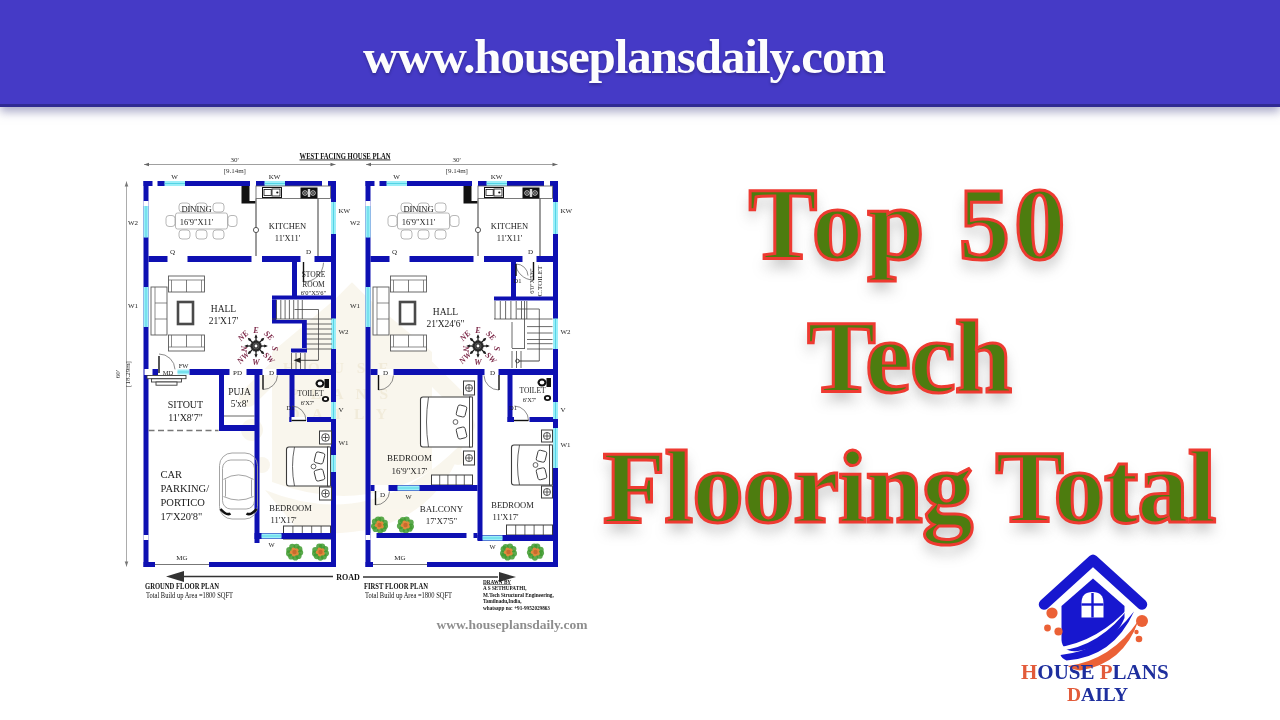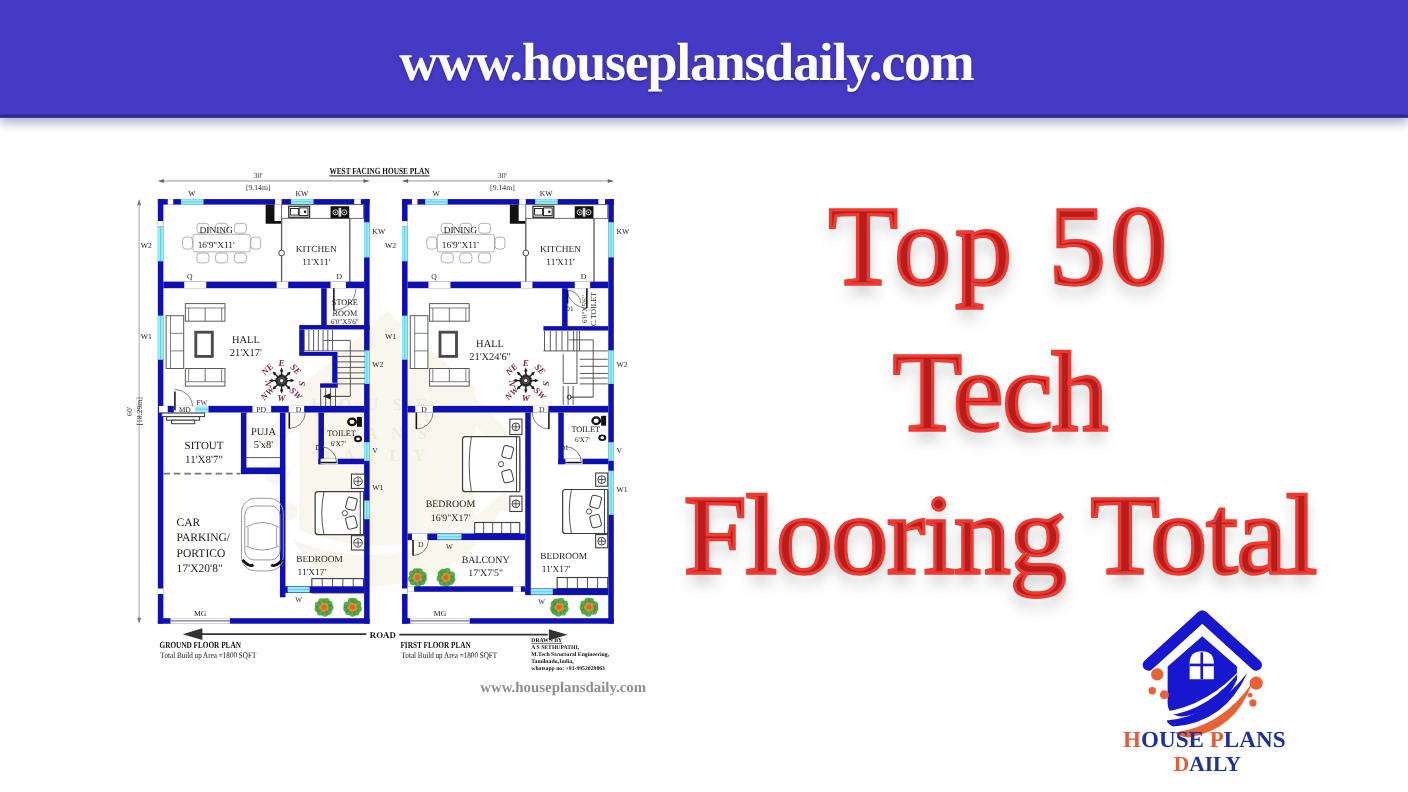--- a/index.html
+++ b/index.html
@@ -1,18 +1,18 @@
 <!DOCTYPE html>
 <html><head><meta charset="utf-8"><style>
 html,body{margin:0;padding:0;width:1280px;height:720px;overflow:hidden;background:#ffffff;}
 *{box-sizing:border-box;}
 body{font-family:"Liberation Serif",serif;position:relative;}
 .hdr{position:absolute;left:0;top:0;width:1280px;height:107px;background:#453ac6;border-bottom:3px solid #2f2a92;box-shadow:0 5px 9px rgba(90,90,150,.5);}
 .hdr .t{position:absolute;left:624px;top:56px;transform:translate(-50%,-50%);color:#fdfdfd;font-weight:bold;font-size:49px;letter-spacing:-1.1px;white-space:nowrap;text-shadow:0 2px 3px rgba(0,0,0,0.25);}
-.red{position:absolute;left:909px;transform:translateX(-50%);color:#b91c1c;font-weight:normal;white-space:nowrap;font-size:103px;letter-spacing:-1px;text-shadow:0 9px 13px rgba(110,110,110,0.4);-webkit-text-stroke:3px #ee3a31;}
+.red{position:absolute;left:909px;transform:translateX(-50%);color:#4d7c0f;font-weight:bold;white-space:nowrap;font-size:103px;letter-spacing:-1px;text-shadow:0 9px 13px rgba(110,110,110,0.4);-webkit-text-stroke:3px #ee3a31;}
 
 </style></head><body>
 
 <div class="hdr">
 
 <div class="t">www.houseplansdaily.com</div>
 </div>
 <svg width="1280" height="720" viewBox="0 0 1280 720" style="position:absolute;left:0;top:0" font-family="Liberation Serif, serif">
 
 <g opacity="0.55">

